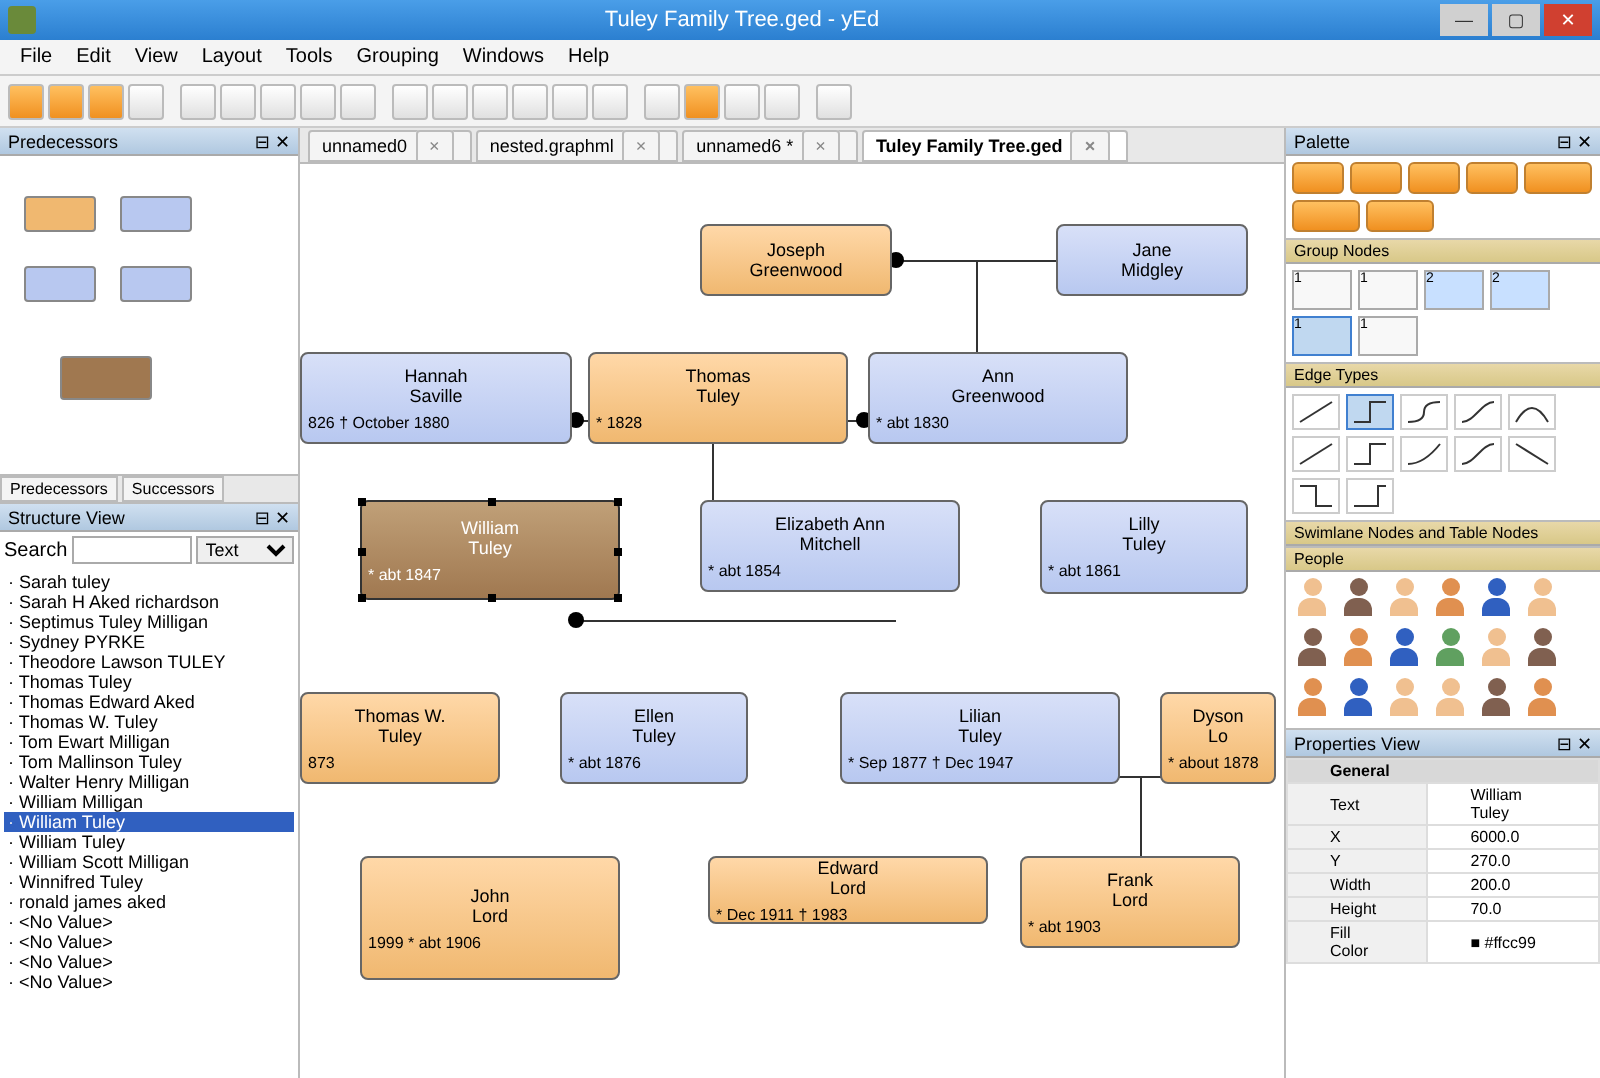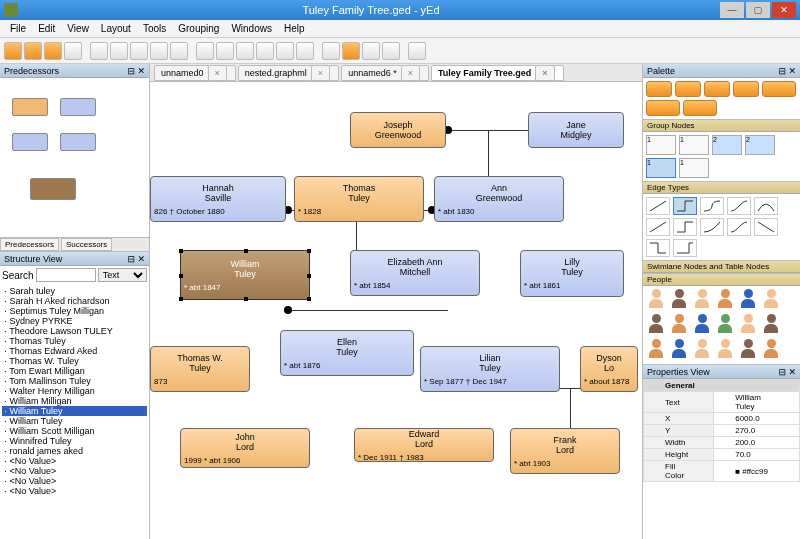--- a/index.html
+++ b/index.html
@@ -242,37 +242,37 @@
           <span style="white-space:pre-line">Lilly
 Tuley</span>
           <span class="date">* abt 1861</span>
         </div>
 
       <div class="node orange" style="top:264px;left:0px;width:100px;height:46px">
           <span style="white-space:pre-line">Thomas W.
 Tuley</span>
           <span class="date">873</span>
         </div>
-      <div class="node blue" style="top:248px;left:130px;width:134px;height:46px">
+      <div class="node blue" style="top:264px;left:130px;width:94px;height:46px">
           <span style="white-space:pre-line">Ellen
 Tuley</span>
           <span class="date">* abt 1876</span>
         </div>
       <div class="node blue" style="top:264px;left:270px;width:140px;height:46px">
           <span style="white-space:pre-line">Lilian
 Tuley</span>
           <span class="date">* Sep 1877     † Dec 1947</span>
         </div>
       <div class="node orange" style="top:264px;left:430px;width:58px;height:46px">
           <span style="white-space:pre-line">Dyson
 Lo</span>
           <span class="date">* about 1878</span>
         </div>
 
-      <div class="node orange" style="top:346px;left:30px;width:130px;height:40px">
+      <div class="node orange" style="top:346px;left:30px;width:130px;height:62px">
           <span style="white-space:pre-line">John
 Lord</span>
           <span class="date">1999     * abt 1906</span>
         </div>
       <div class="node orange" style="top:346px;left:204px;width:140px;height:34px">
           <span style="white-space:pre-line">Edward
 Lord</span>
           <span class="date">* Dec 1911        † 1983</span>
         </div>
       <div class="node orange" style="top:346px;left:360px;width:110px;height:46px">

